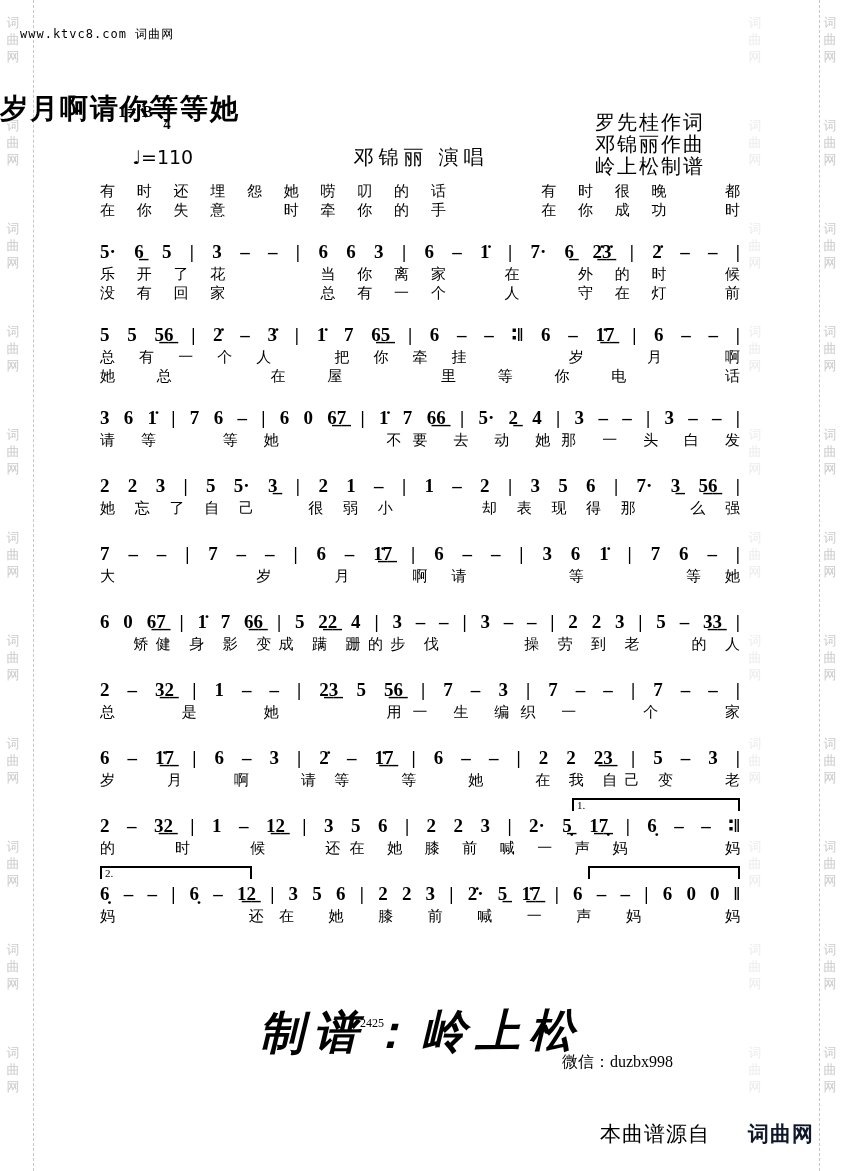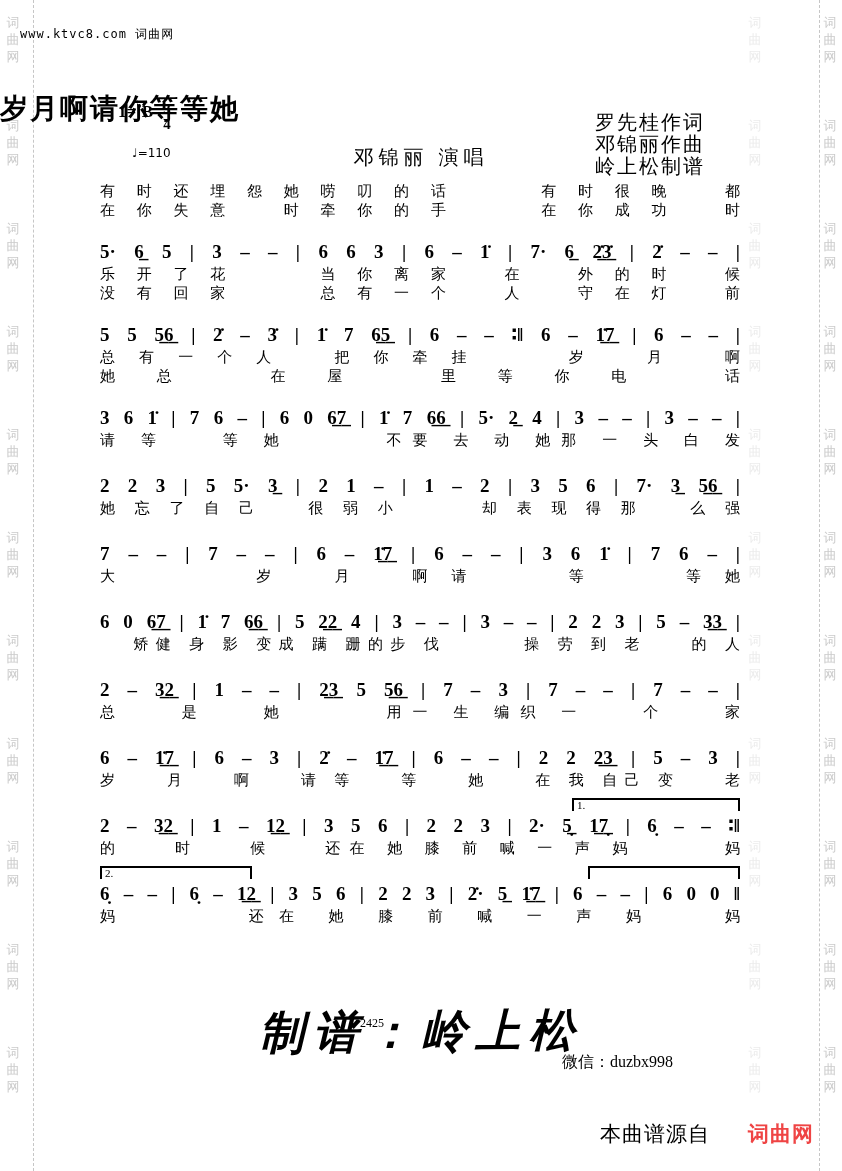--- a/index.html
+++ b/index.html
@@ -23,21 +23,21 @@
               font-family:"DejaVu Sans Mono","Liberation Mono",monospace;
               font-size:12px;letter-spacing:1px;}
   .page-title{position:absolute;left:0;right:0;top:90px;
               font-family:"Liberation Sans","DejaVu Sans",sans-serif;
               font-size:28px;font-weight:bold;letter-spacing:2px;}
   .keysig{position:absolute;left:118px;top:102px;font-size:17px;font-weight:bold;
           display:flex;align-items:flex-start;}
   .keysig .flat{font-size:12px;vertical-align:super;position:relative;top:-4px;}
   .frac{display:inline-flex;flex-direction:column;margin-left:10px;
         font-size:15px;line-height:15px;text-align:center;font-weight:bold;}
-  .tempo{position:absolute;left:132px;top:146px;font-size:12px;
+  .tempo{position:absolute;left:132px;top:146px;font-size:19px;
          font-family:"DejaVu Sans","Liberation Sans",sans-serif;}
   .singer{position:absolute;left:0;right:0;top:144px;text-align:center;
           font-size:20px;letter-spacing:5px;}
   .credits{position:absolute;left:595px;top:111px;font-size:20px;
            line-height:22px;letter-spacing:2px;}
 
   
   .score{position:absolute;left:100px;top:182px;width:640px;z-index:1;}
   .score-line{position:relative;margin-bottom:23px;}
   .score-line.two-lyric{margin-bottom:19px;}
@@ -312,13 +312,13 @@
       <div class="bracket-end"></div>
       <div class="notes">6̣ – – | 6̣ – 1̲2̲ | 3 5 6 | 2 2 3 | 2̇· 5̲ 1̲̇7̲ | 6 – – | 6 0 0 ‖</div>
       <div class="lyric">妈 　 　 还在 她 膝 前 喊 一 声 妈 　 妈 　 　</div>
     </div>
   </div>
 
 <div class="calligraphy">制谱：岭上松</div>
 <div class="wechat">微信：duzbx998</div>
 <div class="page-number">2425</div>
 <div class="source-prefix">本曲谱源自</div>
-<div class="source-site" style="color: #ef4444;">词曲网</div>
+<div class="source-site" style="color: #0f172a;">词曲网</div>
 
 </body></html>

